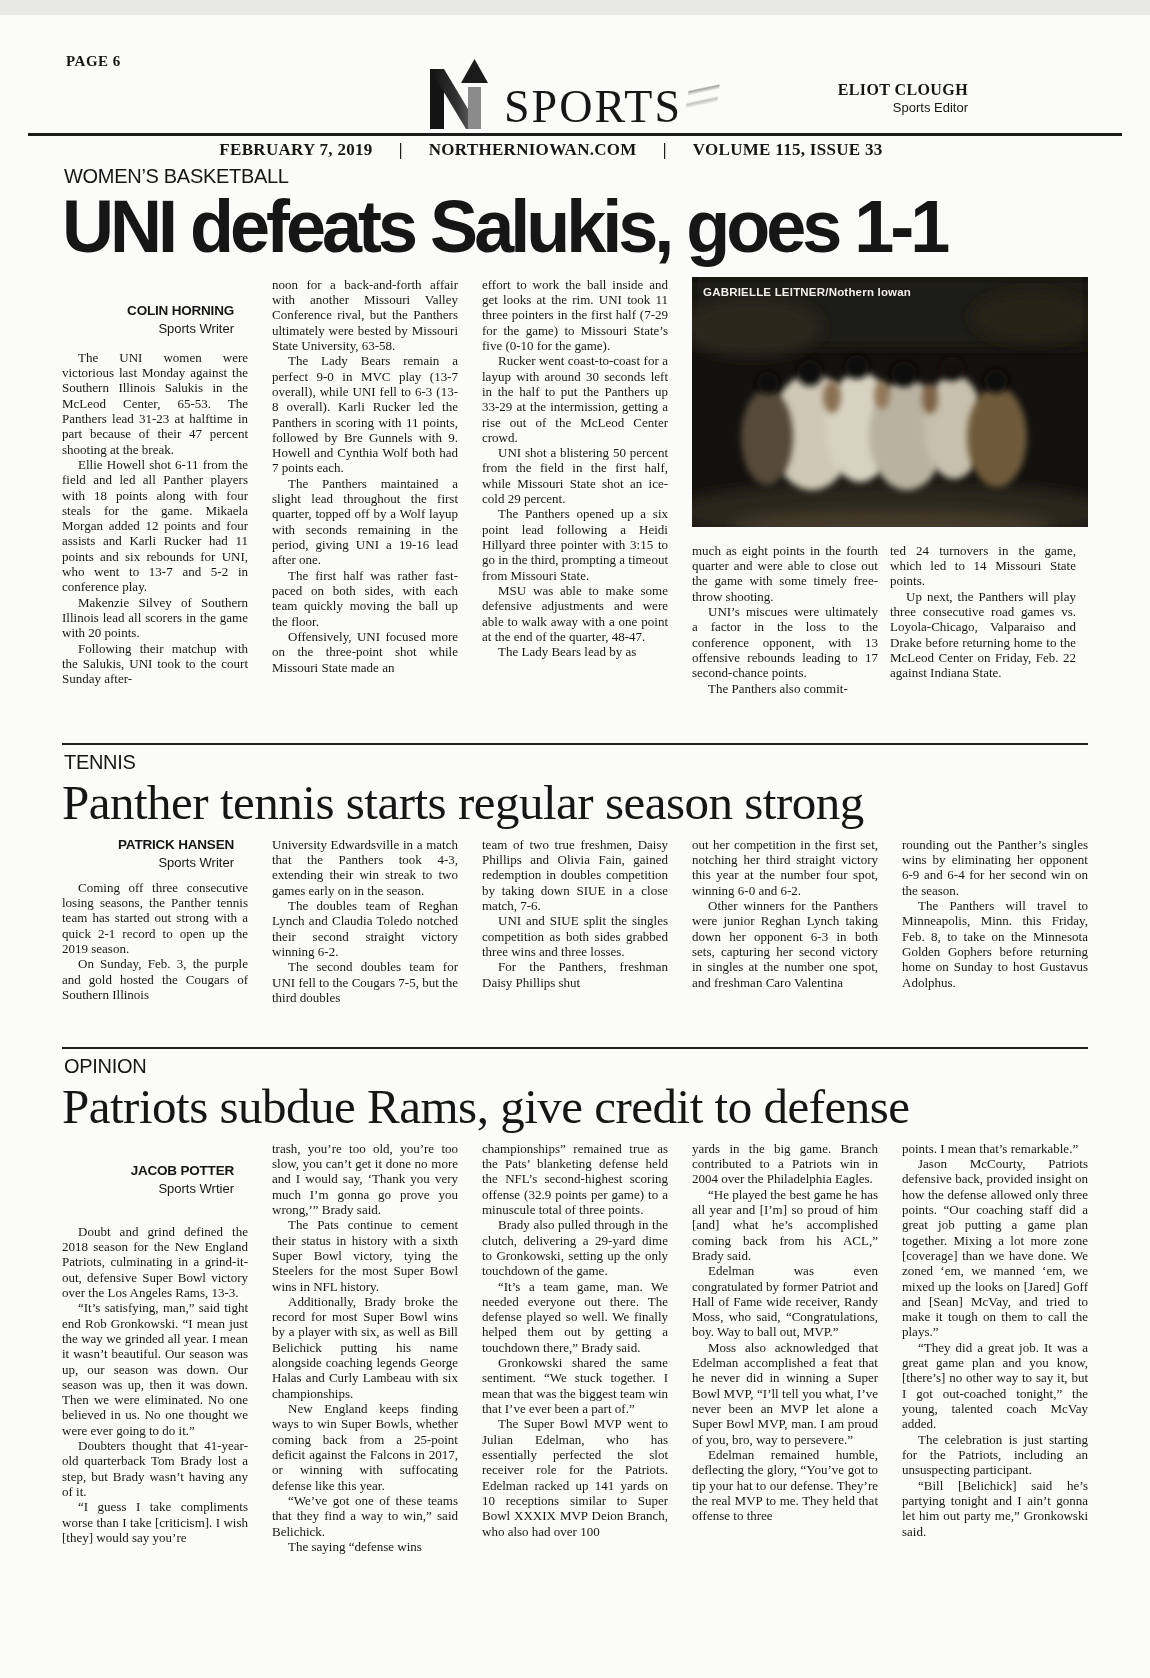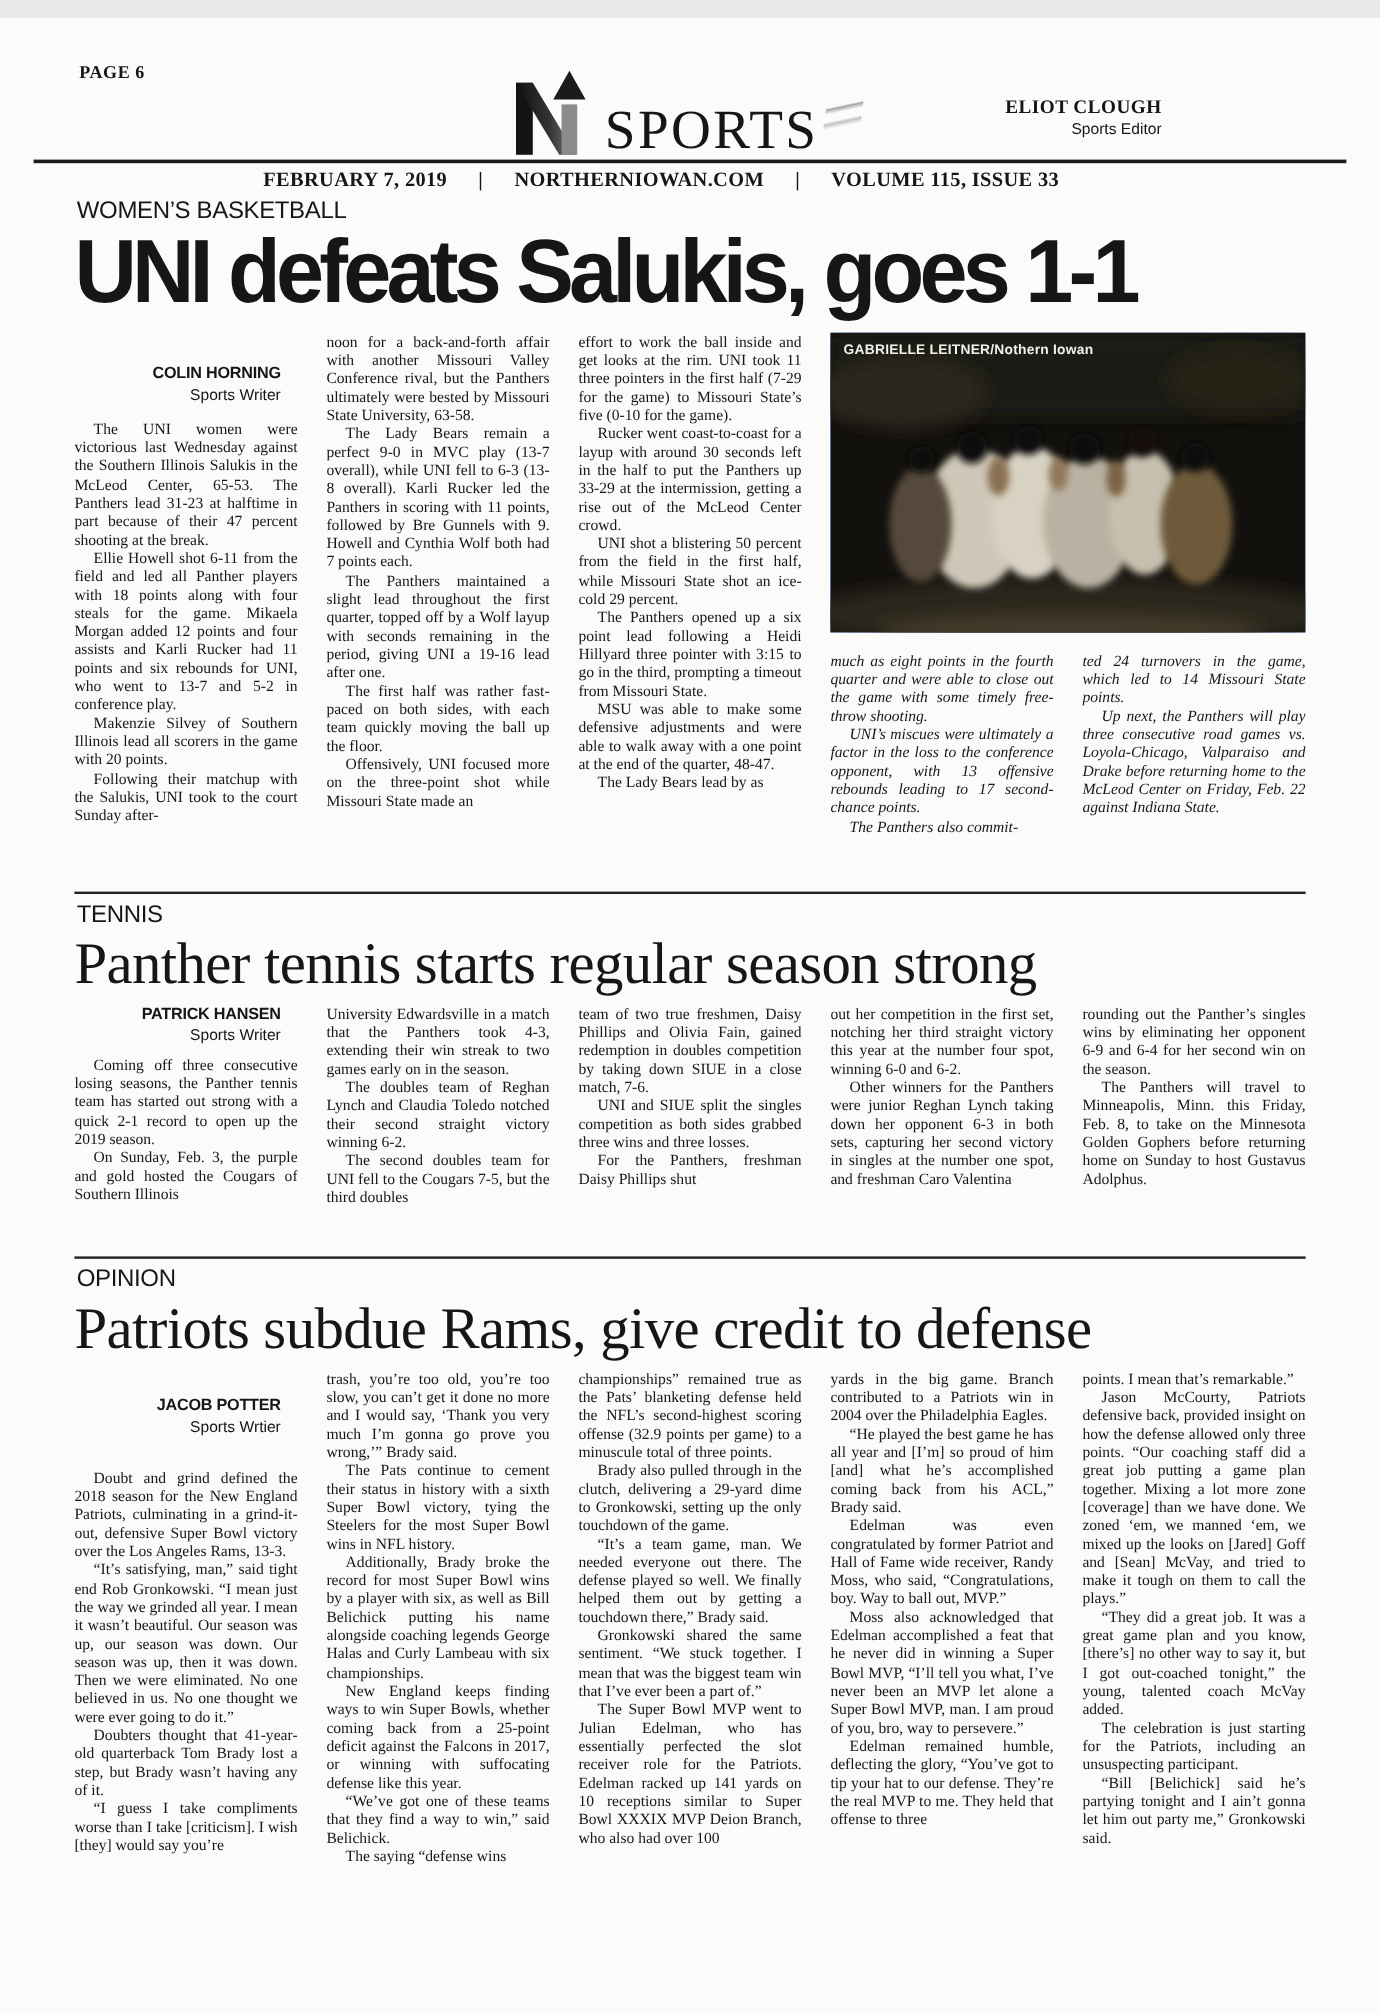--- a/index.html
+++ b/index.html
@@ -70,26 +70,26 @@
   .para.cont{text-indent:0;}
   .byline{text-align:right;padding-right:14px;}
   .byline-name{font:bold 13.5px "Liberation Sans", sans-serif;letter-spacing:-.2px;}
   .byline-title{font:13px "Liberation Sans", sans-serif;margin-top:3px;}
   .section-divider{height:2px;background:#222;margin:14px 0 6px 0;}
   
   .bk-body{display:flex;gap:24px;height:452px;overflow:hidden;}
   .bk-left{display:flex;gap:24px;width:606px;flex:0 0 606px;}
   .bk-right{width:396px;flex:0 0 396px;}
   .bk-col1 .byline{margin:26px 0 14px 0;}
-  .photo{position:relative;width:396px;height:250px;margin-bottom:16px;background:#3b82f6;}
+  .photo{position:relative;width:396px;height:250px;margin-bottom:16px;background:#4d7c0f;}
   .photo-credit{
     position:absolute;left:11px;top:9px;
     font:bold 11.5px "Liberation Sans", sans-serif;color:#f2f0ea;letter-spacing:.2px;
   }
-  .bk-right-cols{display:flex;gap:24px;height:184px;overflow:hidden;font-style:italic;}
+  .bk-right-cols{display:flex;gap:12px;height:184px;overflow:hidden;}
   
   .tn-body{display:flex;gap:24px;height:196px;overflow:hidden;margin-top:4px;}
   .tn-col1 .byline{margin:0 0 10px 0;}
   
   .op-body{display:flex;gap:24px;height:478px;overflow:hidden;margin-top:6px;}
   .op-col1 .byline{margin:22px 0 28px 0;}
 </style>
 </head>
 <body>
 
@@ -140,21 +140,21 @@
       <h1 class="headline-sans">UNI defeats Salukis, goes 1-1</h1>
 
       <div class="bk-body">
         <div class="bk-left">
           <div class="col bk-col1">
             <div class="byline">
               <div class="byline-name">COLIN HORNING</div>
               <div class="byline-title">Sports Writer</div>
             </div>
             <div>
-                <p class="para">The UNI women were victorious last Wednesday against the Southern Illinois Salukis in the McLeod Center, 65-53. The Panthers lead 31-23 at halftime in part because of their 47 percent shooting at the break.</p>
+                <p class="para">The UNI women were victorious last Monday against the Southern Illinois Salukis in the McLeod Center, 65-53. The Panthers lead 31-23 at halftime in part because of their 47 percent shooting at the break.</p>
                 <p class="para">Ellie Howell shot 6-11 from the field and led all Panther players with 18 points along with four steals for the game. Mikaela Morgan added 12 points and four assists and Karli Rucker had 11 points and six rebounds for UNI, who went to 13-7 and 5-2 in conference play.</p>
                 <p class="para">Makenzie Silvey of Southern Illinois lead all scorers in the game with 20 points.</p>
                 <p class="para">Following their matchup with the Salukis, UNI took to the court Sunday after-</p>
               </div>
           </div>
           <div class="col">
             <div>
                 <p class="para cont">noon for a back-and-forth affair with another Missouri Valley Conference rival, but the Panthers ultimately were bested by Missouri State University, 63-58.</p>
                 <p class="para">The Lady Bears remain a perfect 9-0 in MVC play (13-7 overall), while UNI fell to 6-3 (13-8 overall). Karli Rucker led the Panthers in scoring with 11 points, followed by Bre Gunnels with 9. Howell and Cynthia Wolf both had 7 points each.</p>
                 <p class="para">The Panthers maintained a slight lead throughout the first quarter, topped off by a Wolf layup with seconds remaining in the period, giving UNI a 19-16 lead after one.</p>

